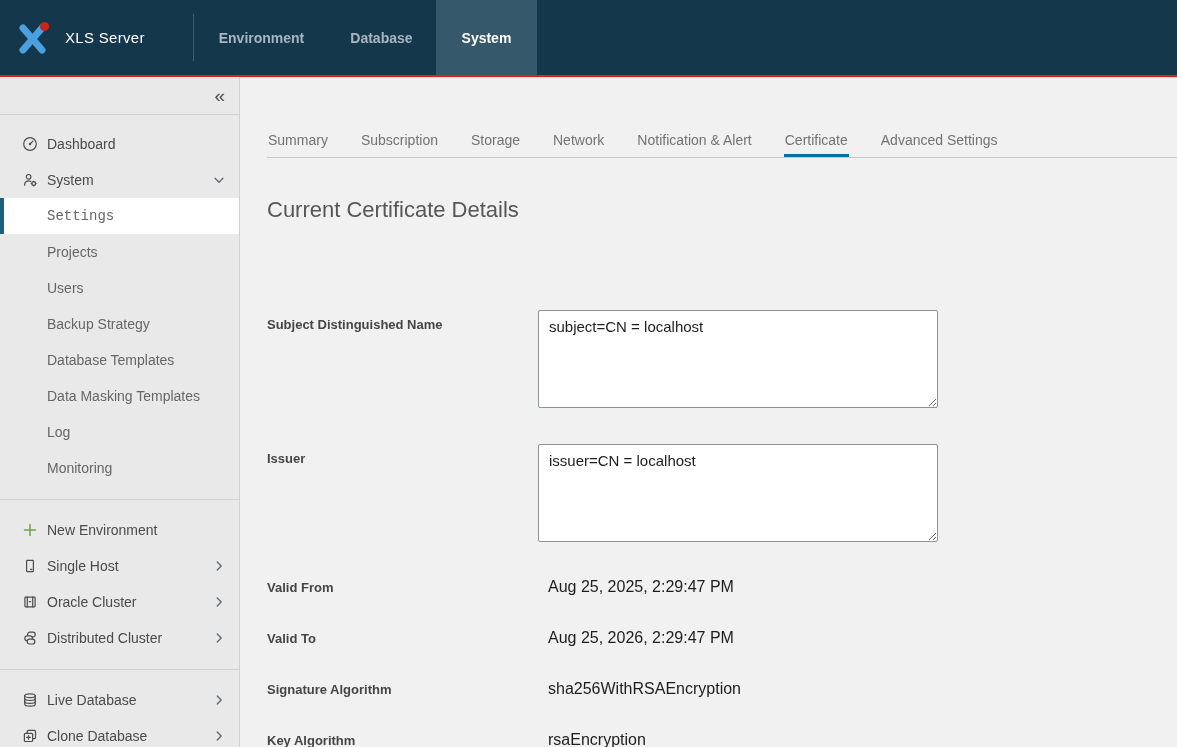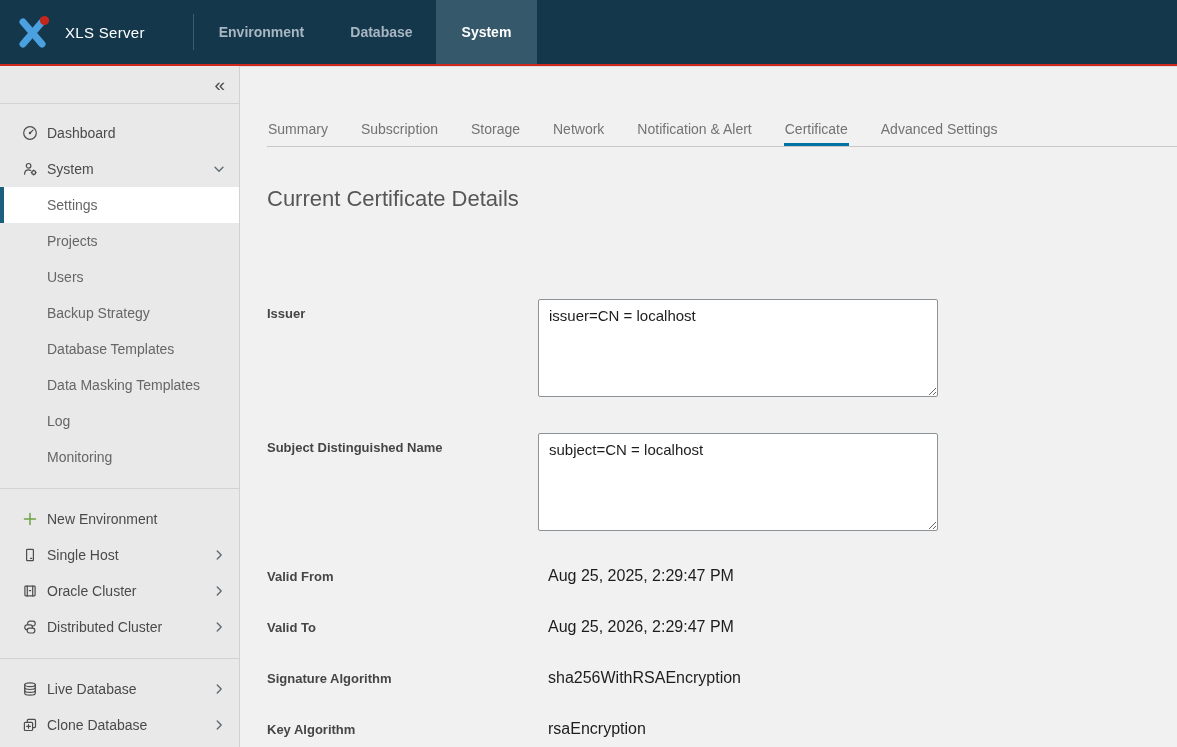--- a/index.html
+++ b/index.html
@@ -1,40 +1,40 @@
 <!DOCTYPE html>
 <html><head>
 <meta charset="utf-8">
 <style>
   * { box-sizing: border-box; }
   html,body { margin:0; padding:0; background:#f1f1f1; }
   body { font-family:"Liberation Sans", sans-serif; }
   .app { width:1177px; height:747px; position:relative; overflow:hidden; background:#f1f1f1; }
 
   
-  .topbar { height:66px; background:#15374c; border-bottom:2px solid #d0271e; display:flex; align-items:stretch; }
+  .topbar { height:77px; background:#15374c; border-bottom:2px solid #d0271e; display:flex; align-items:stretch; }
   .brand { display:flex; align-items:center; gap:13px; padding-left:14px; cursor:pointer; }
   .brand-name { color:#ffffff; font-size:15px; letter-spacing:.3px; }
   .topbar-sep { width:1px; background:#3e5d70; margin:14px 0 14px 48px; }
   .topnav { display:flex; margin-left:2px; }
   .topnav-item { display:flex; align-items:center; padding:0 23px; color:#a7b6c1; font-size:14px; font-weight:bold; cursor:pointer; }
   .topnav-item.active { background:#35586b; color:#ffffff; padding:0 26px; }
 
   
   .body-row { display:flex; height:685px; }
 
   
   .sidebar { width:240px; min-width:240px; background:#e9e9e9; border-right:1px solid #d2d2d2; display:flex; flex-direction:column; }
   .sidebar-top { height:38px; border-bottom:1px solid #d2d2d2; display:flex; align-items:center; justify-content:flex-end; padding-right:14px; }
   .collapse-btn { font-size:19px; color:#4a4a4a; cursor:pointer; line-height:1; user-select:none; }
   .side-nav { padding-top:11px; }
   .side-item { height:36px; display:flex; align-items:center; padding-left:22px; font-size:14px; color:#4a4a4a; font-weight:normal; cursor:pointer; position:relative; }
   .side-item .ic { width:16px; height:16px; margin-right:9px; flex:0 0 16px; }
   .side-item.sub { padding-left:47px; font-weight:normal; color:#666666; }
-  .side-item.sub.selected { background:#ffffff; border-left:4px solid #1b5e7d; padding-left:43px; }
+  .side-item.sub.selected { background:#ffffff; border-left:4px solid #1b5e7d; padding-left:43px;font-family:Liberation Mono, monospace; }
   .side-item .chev { position:absolute; right:13px; width:14px; height:14px; }
   .side-divider { height:1px; background:#d2d2d2; margin:13px 0 12px 0; }
   svg.lineic { stroke:#4d4d4d; fill:none; stroke-width:1.2; stroke-linecap:round; stroke-linejoin:round; }
   svg.chevic { stroke:#5f6b71; fill:none; stroke-width:1.6; stroke-linecap:round; stroke-linejoin:round; }
   svg.plusic { stroke:#6fa243; fill:none; stroke-width:1.5; stroke-linecap:round; }
 
   
   .content { flex:1; min-width:0; display:flex; flex-direction:column; background:#f1f1f1; }
   .content-strip { height:15px; background:#e8e8e8; border-bottom:1px solid #dedede; }
   .tabs { display:flex; margin:54px 0 0 27px; border-bottom:1px solid #c8c8c8; }
@@ -242,33 +242,33 @@
         <div class="tab">Notification &amp; Alert</div>
         <div class="tab active">Certificate</div>
         <div class="tab">Advanced Settings</div>
       </div>
 
       <h1 class="page-title">Current Certificate Details</h1>
 
       <div class="cert-form">
 
         <div class="form-row ta">
+          <label class="form-label">Subject Distinguished Name</label>
+          <div>
+            <textarea class="form-textarea" style="">subject=CN = localhost</textarea>
+          </div>
+        </div>
+
+        <div class="form-row ta">
           <label class="form-label">Issuer</label>
           <div>
             <textarea class="form-textarea" style="">issuer=CN = localhost</textarea>
           </div>
         </div>
 
-        <div class="form-row ta">
-          <label class="form-label">Subject Distinguished Name</label>
-          <div>
-            <textarea class="form-textarea" style="">subject=CN = localhost</textarea>
-          </div>
-        </div>
-
         <div class="form-row">
           <label class="form-label">Valid From</label>
           <div class="form-value">Aug 25, 2025, 2:29:47 PM</div>
         </div>
 
         <div class="form-row">
           <label class="form-label">Valid To</label>
           <div class="form-value">Aug 25, 2026, 2:29:47 PM</div>
         </div>
 

